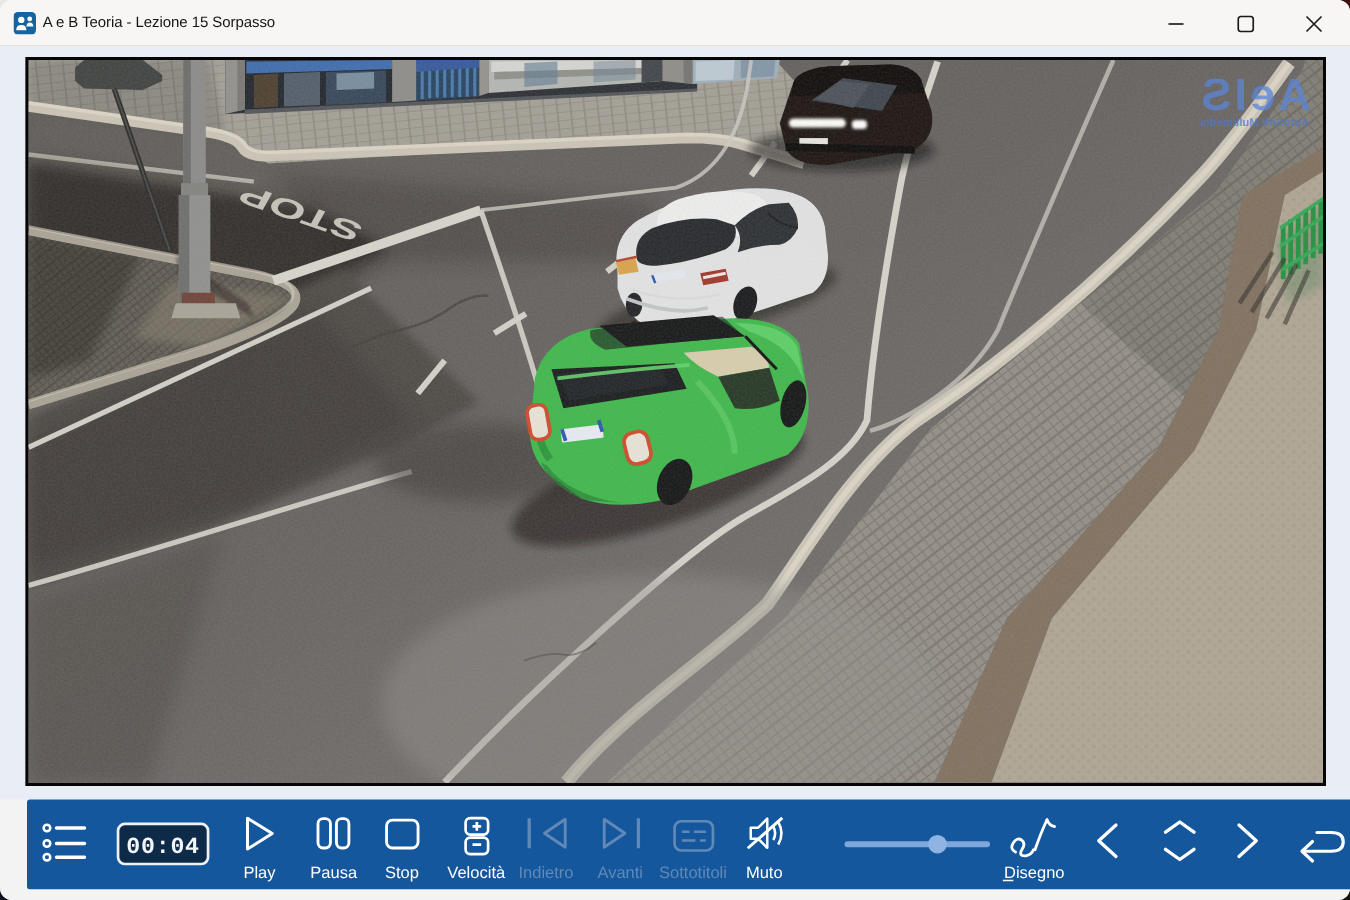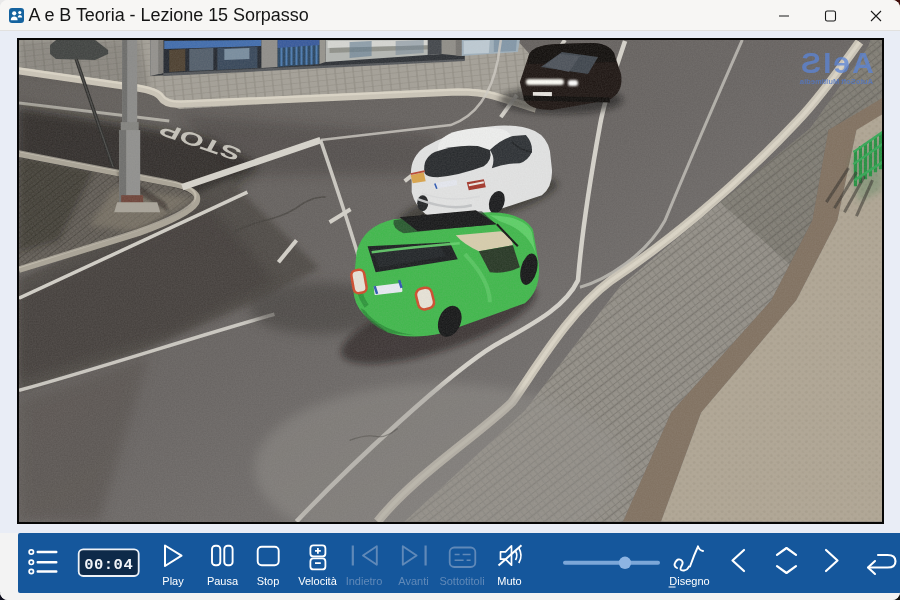--- a/index.html
+++ b/index.html
@@ -4,21 +4,21 @@
 <style>
 html,body{margin:0;padding:0;width:900px;height:600px;overflow:hidden;background:#101018;font-family:"Liberation Sans",sans-serif;}
 .corner{position:absolute;width:14px;height:14px;z-index:0;}
 #ctl{left:0;top:0;background:#e9e9e9;}
 #ctr{right:0;top:0;background:#420f0b;}
 #cbl{left:0;bottom:0;background:#10101f;}
 #cbr{right:0;bottom:0;background:#151310;}
 .win{position:absolute;left:0;top:0;width:900px;height:600px;background:#f3f3f3;border-radius:8px;overflow:hidden;z-index:1;}
 .titlebar{position:absolute;left:0;top:0;width:900px;height:30px;background:#f7f6f4;border-bottom:1px solid #e2e1df;}
 .ticon{position:absolute;left:9px;top:8px;width:15px;height:15px;}
-.ttext{position:absolute;left:28.5px;top:0;height:30px;line-height:31px;font-size:18px;color:#151515;letter-spacing:-0.05px;}
+.ttext{position:absolute;left:28.5px;top:0;height:30px;line-height:31px;font-size:10px;color:#151515;letter-spacing:-0.05px;}
 .wbtn{position:absolute;top:0;height:30px;}
 .midzone{position:absolute;left:0;top:31px;width:900px;height:502px;background:#e9edf6;}
 .video{position:absolute;left:16.5px;top:37.5px;width:867.5px;height:486.5px;border:2.5px solid #060606;box-sizing:border-box;background:#6f6b68;}
 .toolbar{position:absolute;left:18px;top:533px;width:888px;height:60px;background:#15579c;border-radius:2px;}
 .bstrip{position:absolute;left:0;top:593px;width:900px;height:7px;background:#f3f3f3;}
 </style>
 </head>
 <body>
 <div class="corner" id="ctl"></div>
 <div class="corner" id="ctr"></div>

